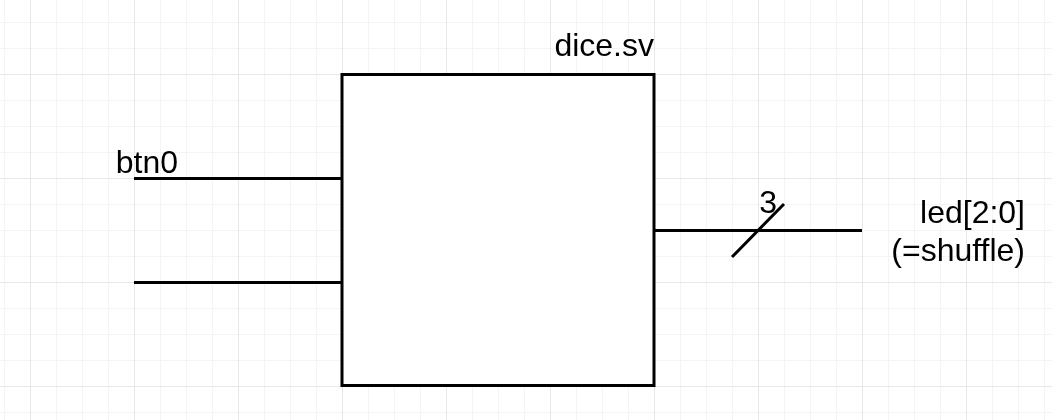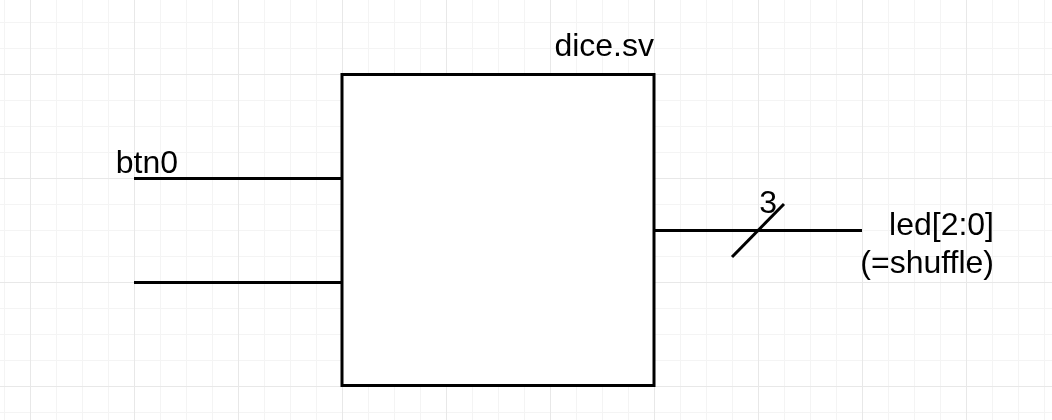--- a/index.html
+++ b/index.html
@@ -38,21 +38,21 @@
     position: absolute;
     color: var(--stroke, #000000);
     font-size: 32px;
     line-height: 38px;
     text-align: right;
     white-space: nowrap;
   }
   .label-title    { left: 342px; top:  26px; width: 312px; }
   .label-input0   { left:   18px; top: 135px; width: 160px; margin-top: 8px; }
   .label-input1   { left:   8px; top: 240px; width: 160px; }
-  .label-output   { left: 833px; top: 193px; width: 161px; margin-top: 12px; }
+  .label-output   { left: 864px; top: 193px; width: 161px; }
   .label-buswidth { left: 737px; top: 183px; width:  40px; }
 </style>
 </head>
 <body>
 
 <div class="canvas">
 
   <svg class="shape-layer" viewBox="0 0 1052 420">
 
     <line class="shape" x1="134" y1="178.5" x2="342" y2="178.5"></line>

